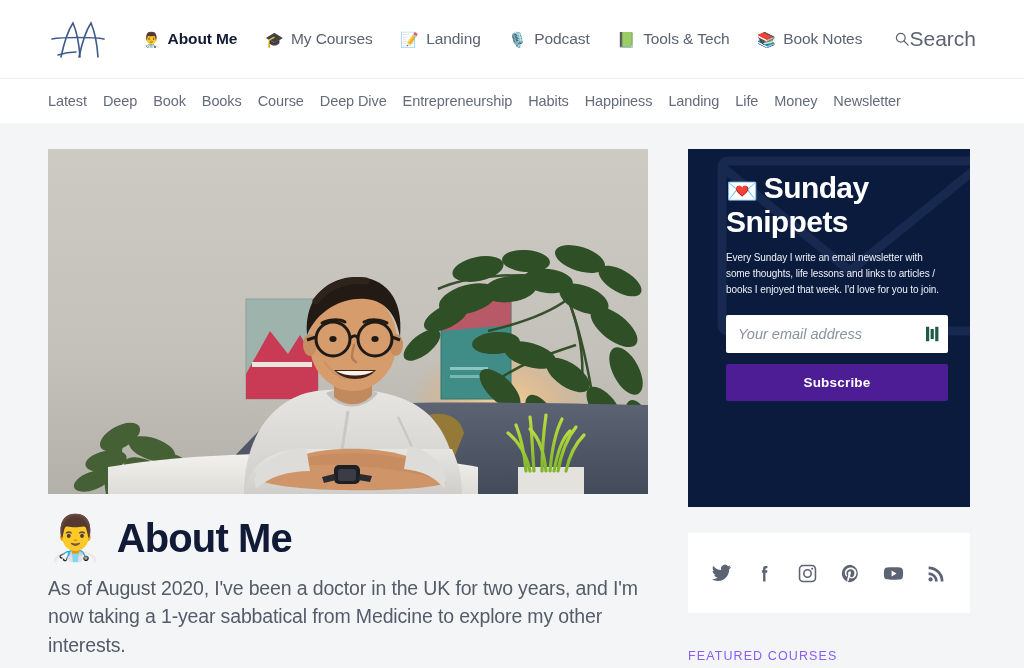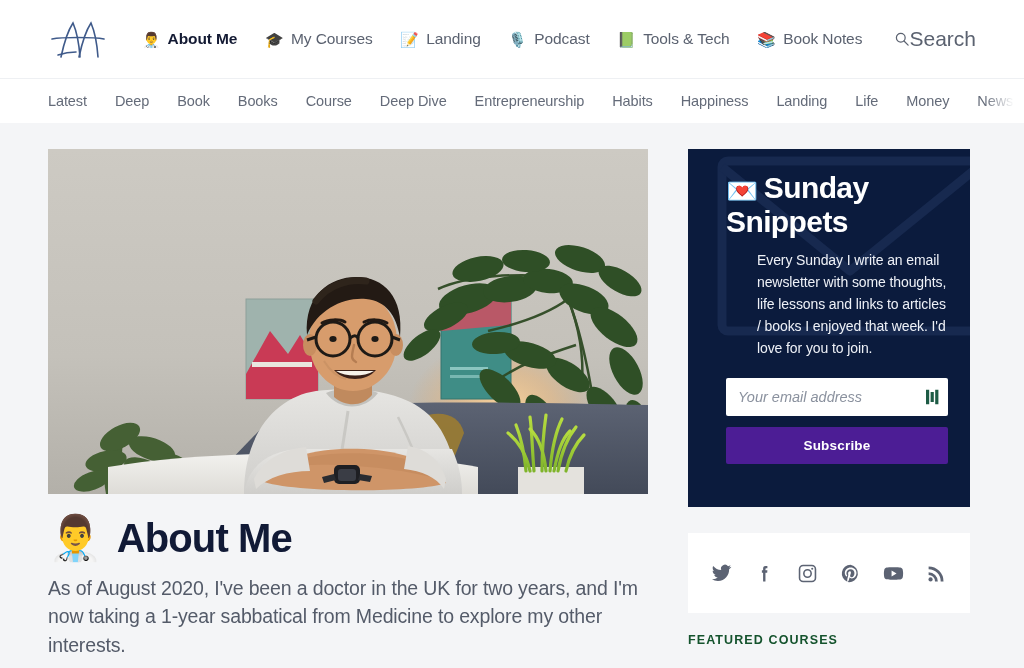--- a/index.html
+++ b/index.html
@@ -80,21 +80,21 @@
     width: 14px;
     height: 14px;
     display: block;
   }
 
   .header-sub {
     height: 45px;
     display: flex;
     align-items: center;
     padding: 4px 48px;
-    gap: 28px;
+    gap: 16px;
     border-top: 1px solid #eef0f3;
     overflow: hidden;
     position: relative;
   }
 
   .cat-item {
     font-size: 14.5px;
     color: #646b79;
     white-space: nowrap;
     cursor: pointer;
@@ -204,25 +204,24 @@
   .nl-title-emoji {
     font-size: 26px;
     line-height: 1;
     margin-right: 6px;
     display: inline-block;
     vertical-align: -2px;
   }
 
   .nl-desc {
     margin-top: 12px;
-    font-size: 14px;
+    font-size: 10px;
     line-height: 1.57;
     color: #eef1f7;
     letter-spacing: -0.1px;
-    margin-left: 31px;
   }
 
   .nl-input-wrap {
     margin-top: 18px;
     position: relative;
     display: block;
   }
 
   .nl-input {
     width: 100%;
@@ -280,25 +279,25 @@
   .social-icon {
     width: 21px;
     height: 21px;
     display: block;
     cursor: pointer;
     fill: #5c6373;
   }
 
   
   .featured-label {
-    margin-top: 20px;
+    margin-top: 36px;
     font-size: 12.5px;
-    font-weight: bold;
+    font-weight: normal;
     letter-spacing: 1.1px;
-    color: #14532d;
+    color: #8b5cf6;
   }
 </style>
 </head>
 <body>
 
 <header class="site-header">
 
   <div class="header-top">
 
     <svg class="logo" viewBox="0 0 60 44">

